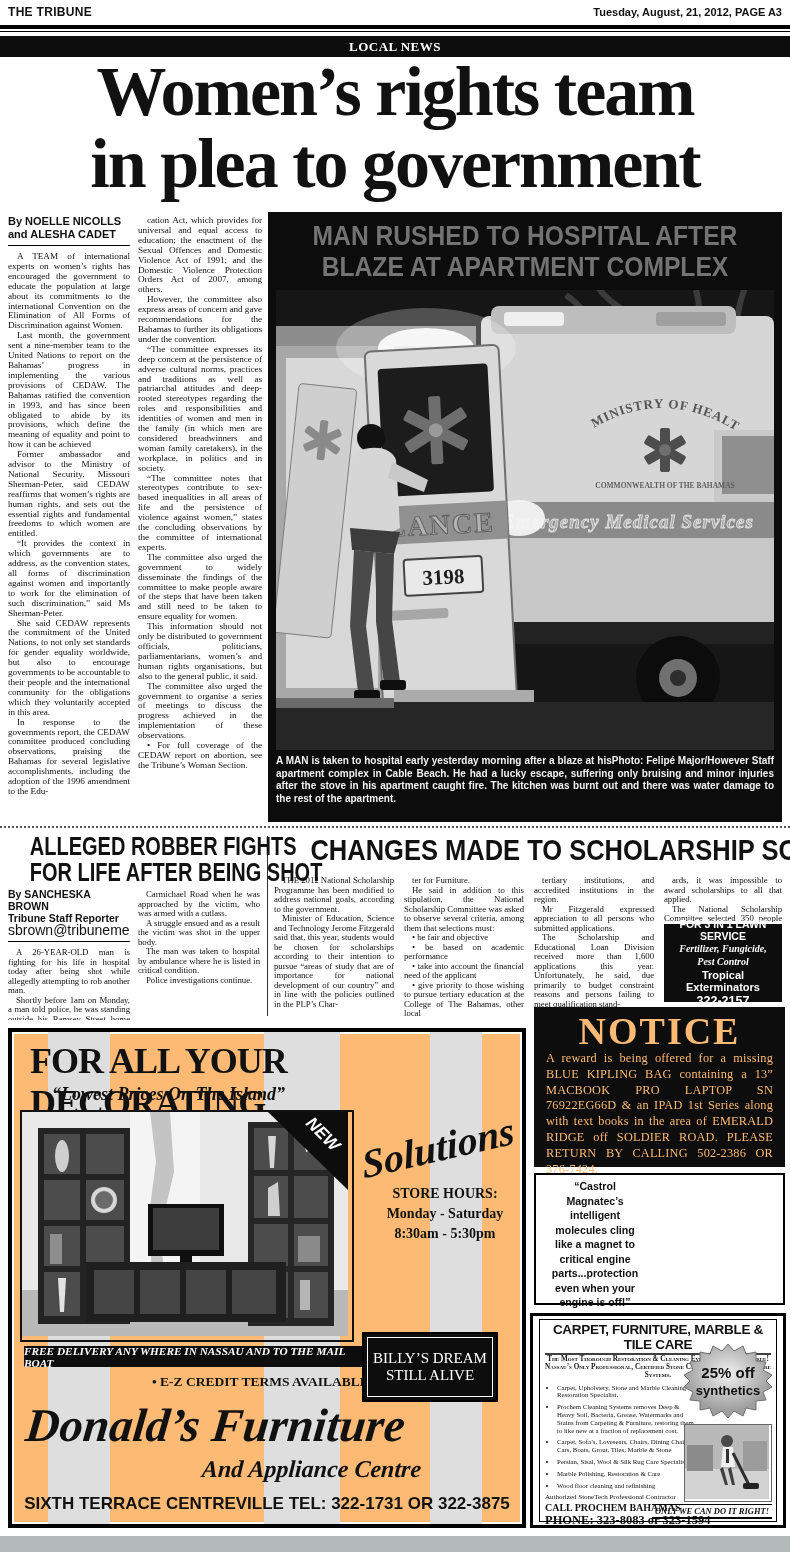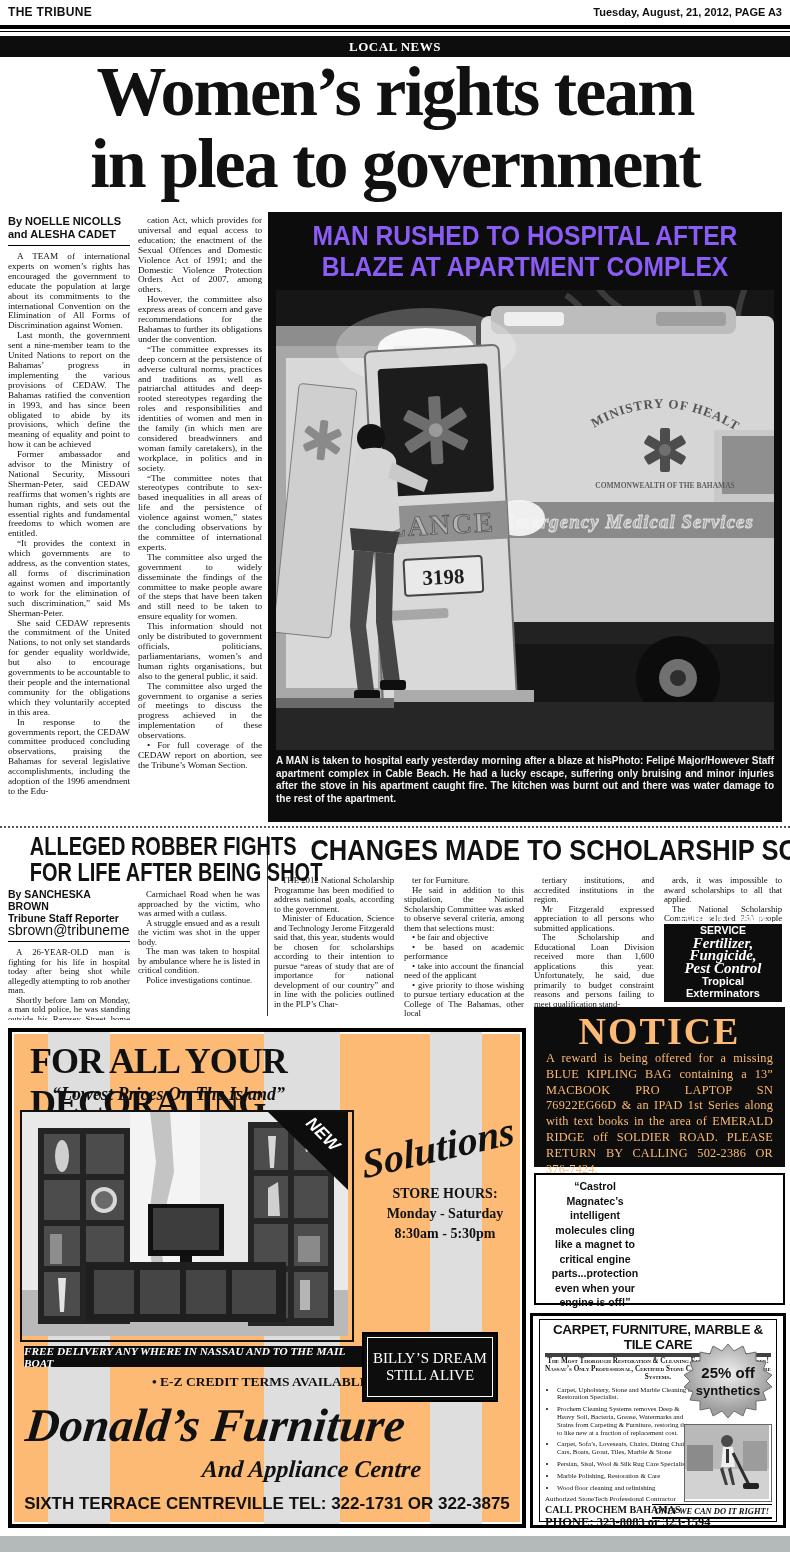--- a/index.html
+++ b/index.html
@@ -23,40 +23,40 @@
   
   .bodytext p{margin:0;text-indent:9px;text-align:justify;font-size:9.2px;line-height:9.9px;
               letter-spacing:-.05px;}
   .bodytext-sm p{margin:0;text-indent:8px;text-align:justify;font-size:8.8px;line-height:9.5px;
               letter-spacing:-.05px;}
   .byline{font-family:"Liberation Sans",sans-serif;font-weight:bold;font-size:11px;line-height:13px;}
   .byline-rule{height:1px;background:#000;margin:4px 0 6px 0;}
   .email{font-family:"Liberation Sans",sans-serif;font-size:10px;line-height:13px;}
   
   .feature{left:268px;top:212px;width:514px;height:610px;background:#0c0c0c;}
-  .feat-head{padding:8px 4px 4px 4px;text-align:center;color:#8b5cf6;}
+  .feat-head{padding:8px 4px 4px 4px;text-align:center;color:#737373;}
   .feat-head .cond{font-size:28px;line-height:31px;transform:scaleX(0.88);}
   .feat-photo{position:relative;margin:4px 8px 0 8px;width:498px;height:460px;overflow:hidden;background:#161616;}
   .feat-cap{padding:5px 8px 0 8px;color:#f2f2f2;font-family:"Liberation Sans",sans-serif;
             font-weight:bold;font-size:10px;line-height:12.5px;text-align:justify;}
   .feat-cap .credit{float:right;}
   
   .dotrule{left:0;top:826px;width:790px;height:0;border-top:2px dotted #555;}
   .vrule{left:267px;top:836px;width:1px;height:180px;background:#333;}
   
   .robber-head{left:4px;top:833px;width:258px;text-align:center;}
   .robber-head .cond{font-size:25px;line-height:26px;transform:scaleX(0.8);}
   
   .schol-head{left:272px;top:834px;width:512px;text-align:center;}
   .schol-head .cond{font-size:30px;line-height:32px;transform:scaleX(0.85);}
   
   .lawn{left:664px;top:924px;width:118px;height:78px;background:#0d0d0d;color:#fff;
         text-align:center;display:flex;flex-direction:column;justify-content:center;gap:1px;}
   .lawn .l1{font-family:"Liberation Sans",sans-serif;font-weight:bold;font-size:10.5px;}
-  .lawn .li{font-style:italic;font-weight:bold;font-size:15px;line-height:12px;}
+  .lawn .li{font-style:italic;font-weight:bold;font-size:10px;line-height:12px;}
   .lawn .l4{font-family:"Liberation Sans",sans-serif;font-weight:bold;font-size:11px;}
   .lawn .l5{font-family:"Liberation Sans",sans-serif;font-weight:bold;font-size:12.5px;}
   
   .notice{left:534px;top:1007px;width:251px;height:160px;background:#0d0d0d;color:#fdba74;
           box-sizing:border-box;padding:4px 12px;}
   .notice .t{text-align:center;font-weight:bold;font-size:38px;line-height:40px;letter-spacing:2px;}
   .notice .b{font-size:12.3px;line-height:15.8px;text-align:justify;letter-spacing:.2px;}
   
   .castrol{left:534px;top:1173px;width:251px;height:132px;box-sizing:border-box;border:2px solid #000;
            display:flex;background:#fff;flex-direction:column;}
@@ -74,21 +74,21 @@
   .bcell .qt{font-weight:bold;font-size:14px;font-family:"Liberation Sans",sans-serif;transform:scaleX(.9);}
   .bcell .db{font-weight:bold;font-size:10.5px;font-family:"Liberation Sans",sans-serif;margin-top:2px;}
   .bcell .gar{font-weight:bold;font-size:16px;font-family:"Liberation Sans",sans-serif;transform:scaleX(.85);}
   .bcell .st{font-weight:bold;font-size:10px;font-family:"Liberation Sans",sans-serif;}
   .bcell .ph{font-weight:bold;font-size:13px;font-family:"Liberation Sans",sans-serif;margin-top:1px;}
   
   .carpet{left:530px;top:1313px;width:256px;height:215px;box-sizing:border-box;border:3px solid #000;
           background:#fff;padding:3px 6px;}
   .carpet .inner{position:relative;width:100%;height:100%;border:1px solid #000;box-sizing:border-box;padding:2px 5px;}
   .carpet .t{text-align:center;font-family:"Liberation Sans",sans-serif;font-weight:bold;font-size:13.5px;
-          letter-spacing:-.3px;border-bottom:4px solid #404040;padding-bottom:1px;}
+          letter-spacing:-.3px;border-bottom:2px solid #404040;padding-bottom:1px;}
   .carpet .tag{text-align:center;font-variant:small-caps;font-size:7.2px;line-height:8.2px;font-weight:bold;}
   .carpet ul{margin:4px 0 0 2px;padding:0 0 0 10px;width:140px;}
   .carpet li{font-size:6.8px;line-height:7.8px;margin-bottom:4px;text-align:left;}
   .carpet .auth{font-size:7px;margin-top:2px;}
   .carpet .call{font-weight:bold;font-size:10px;line-height:13px;}
   .carpet .phn{font-weight:bold;font-size:12.5px;line-height:13px;}
   .badge{position:absolute;right:2px;top:22px;width:92px;height:78px;}
   .badge text{font-family:"Liberation Sans",sans-serif;font-weight:bold;}
   .cphoto{position:absolute;right:4px;top:104px;width:86px;height:76px;border:1px solid #666;}
   .slogan{position:absolute;right:4px;bottom:2px;width:120px;text-align:center;font-style:italic;

